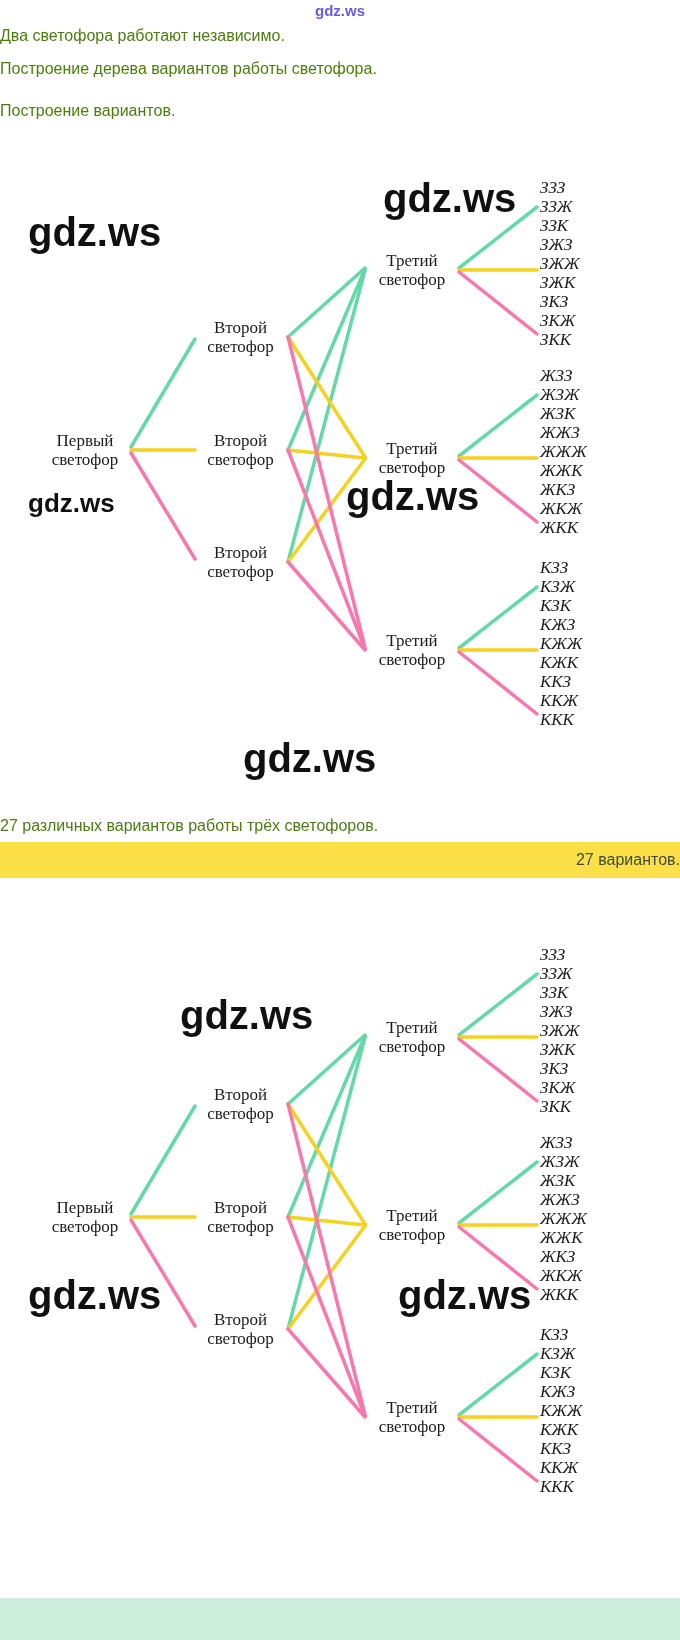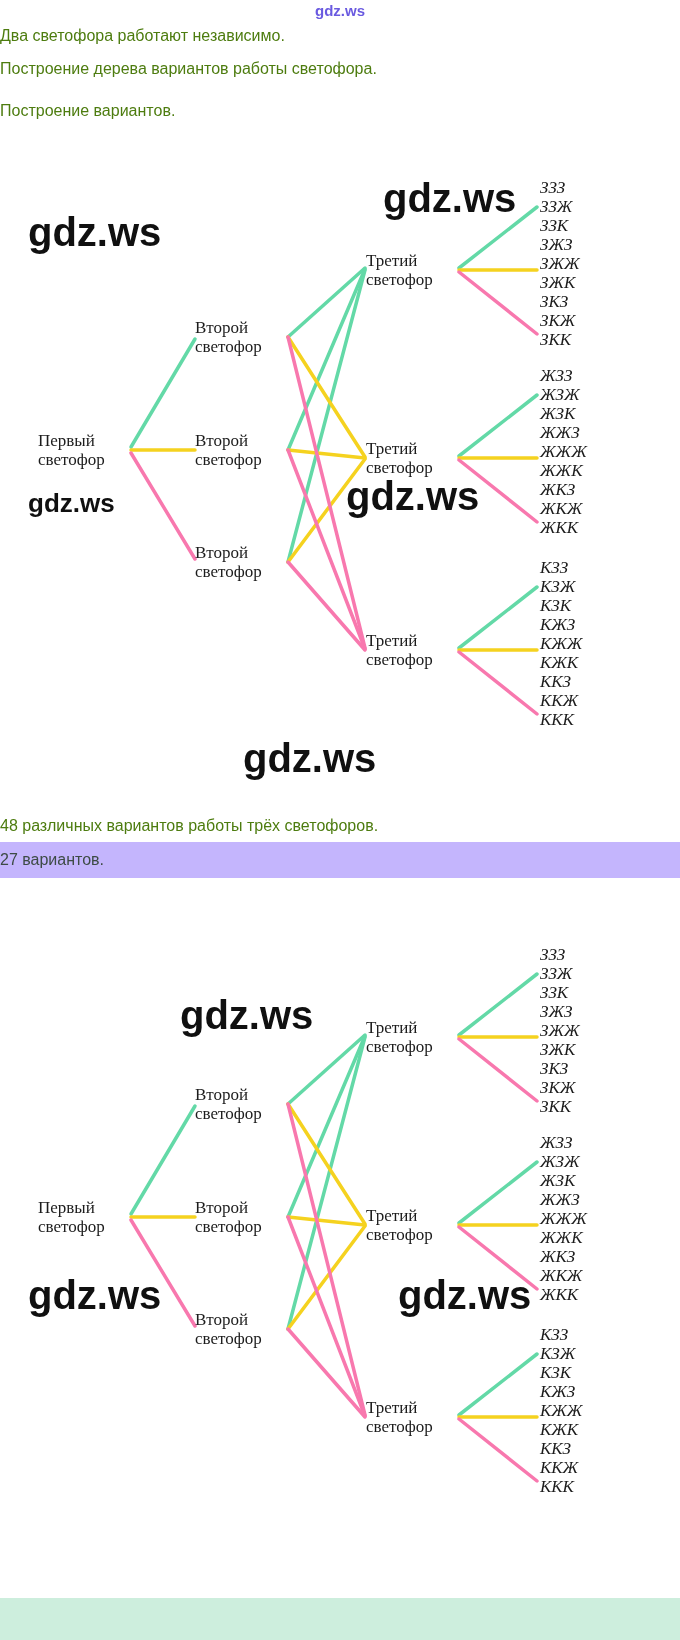--- a/index.html
+++ b/index.html
@@ -29,21 +29,21 @@
     font-size:15px; font-weight:600; color:#6a5ae0; font-family:"Liberation Sans", sans-serif;
   }
   .diagram { position:absolute; left:0; width:680px; height:650px; }
   .tree-svg { position:absolute; left:0; top:0; }
   .ln { stroke-width:3.5; stroke-linecap:round; fill:none; }
   .ln.g { stroke:#63d9a7; }
   .ln.y { stroke:#f5d21f; }
   .ln.p { stroke:#f878ae; }
   .node {
     position:absolute; font-family:"Liberation Serif", serif; font-size:17px;
-    line-height:19px; color:#1c1c1c;
+    line-height:19px; text-align:center; color:#1c1c1c;
   }
   .leaves { position:absolute; width:90px;font-style:italic; }
   .leaf {
     font-family:"Liberation Serif", serif; font-size:17px; line-height:19px; color:#1c1c1c;
   }
   .leaf.gap { }
 </style>
 </head>
 <body>
 
@@ -127,22 +127,22 @@
     <div class="leaf">КЗК</div>
     <div class="leaf gap">КЖЗ</div>
     <div class="leaf">КЖЖ</div>
     <div class="leaf">КЖК</div>
     <div class="leaf gap">ККЗ</div>
     <div class="leaf">ККЖ</div>
     <div class="leaf">ККК</div>
   </div>
 </div>
 
-<div class="result-line" style="top:817px;">48 различных вариантов работы трёх светофоров.</div>
-<div class="hl-bar" style="background: #c4b5fd;">
+<div class="result-line" style="top:817px;">27 различных вариантов работы трёх светофоров.</div>
+<div class="hl-bar" style="background: #fde047; justify-content: flex-end;">
   <span>27 вариантов.</span>
 </div>
 
 <div class="diagram" style="top:917px;">
   <div class="wm wm-lg" style="left:180px; top:78px;">gdz.ws</div>
   <div class="wm wm-lg" style="left:28px; top:358px;">gdz.ws</div>
   <div class="wm wm-lg" style="left:398px; top:358px;">gdz.ws</div>
 
   <svg class="tree-svg" width="680" height="650" viewBox="0 0 680 650">
 

